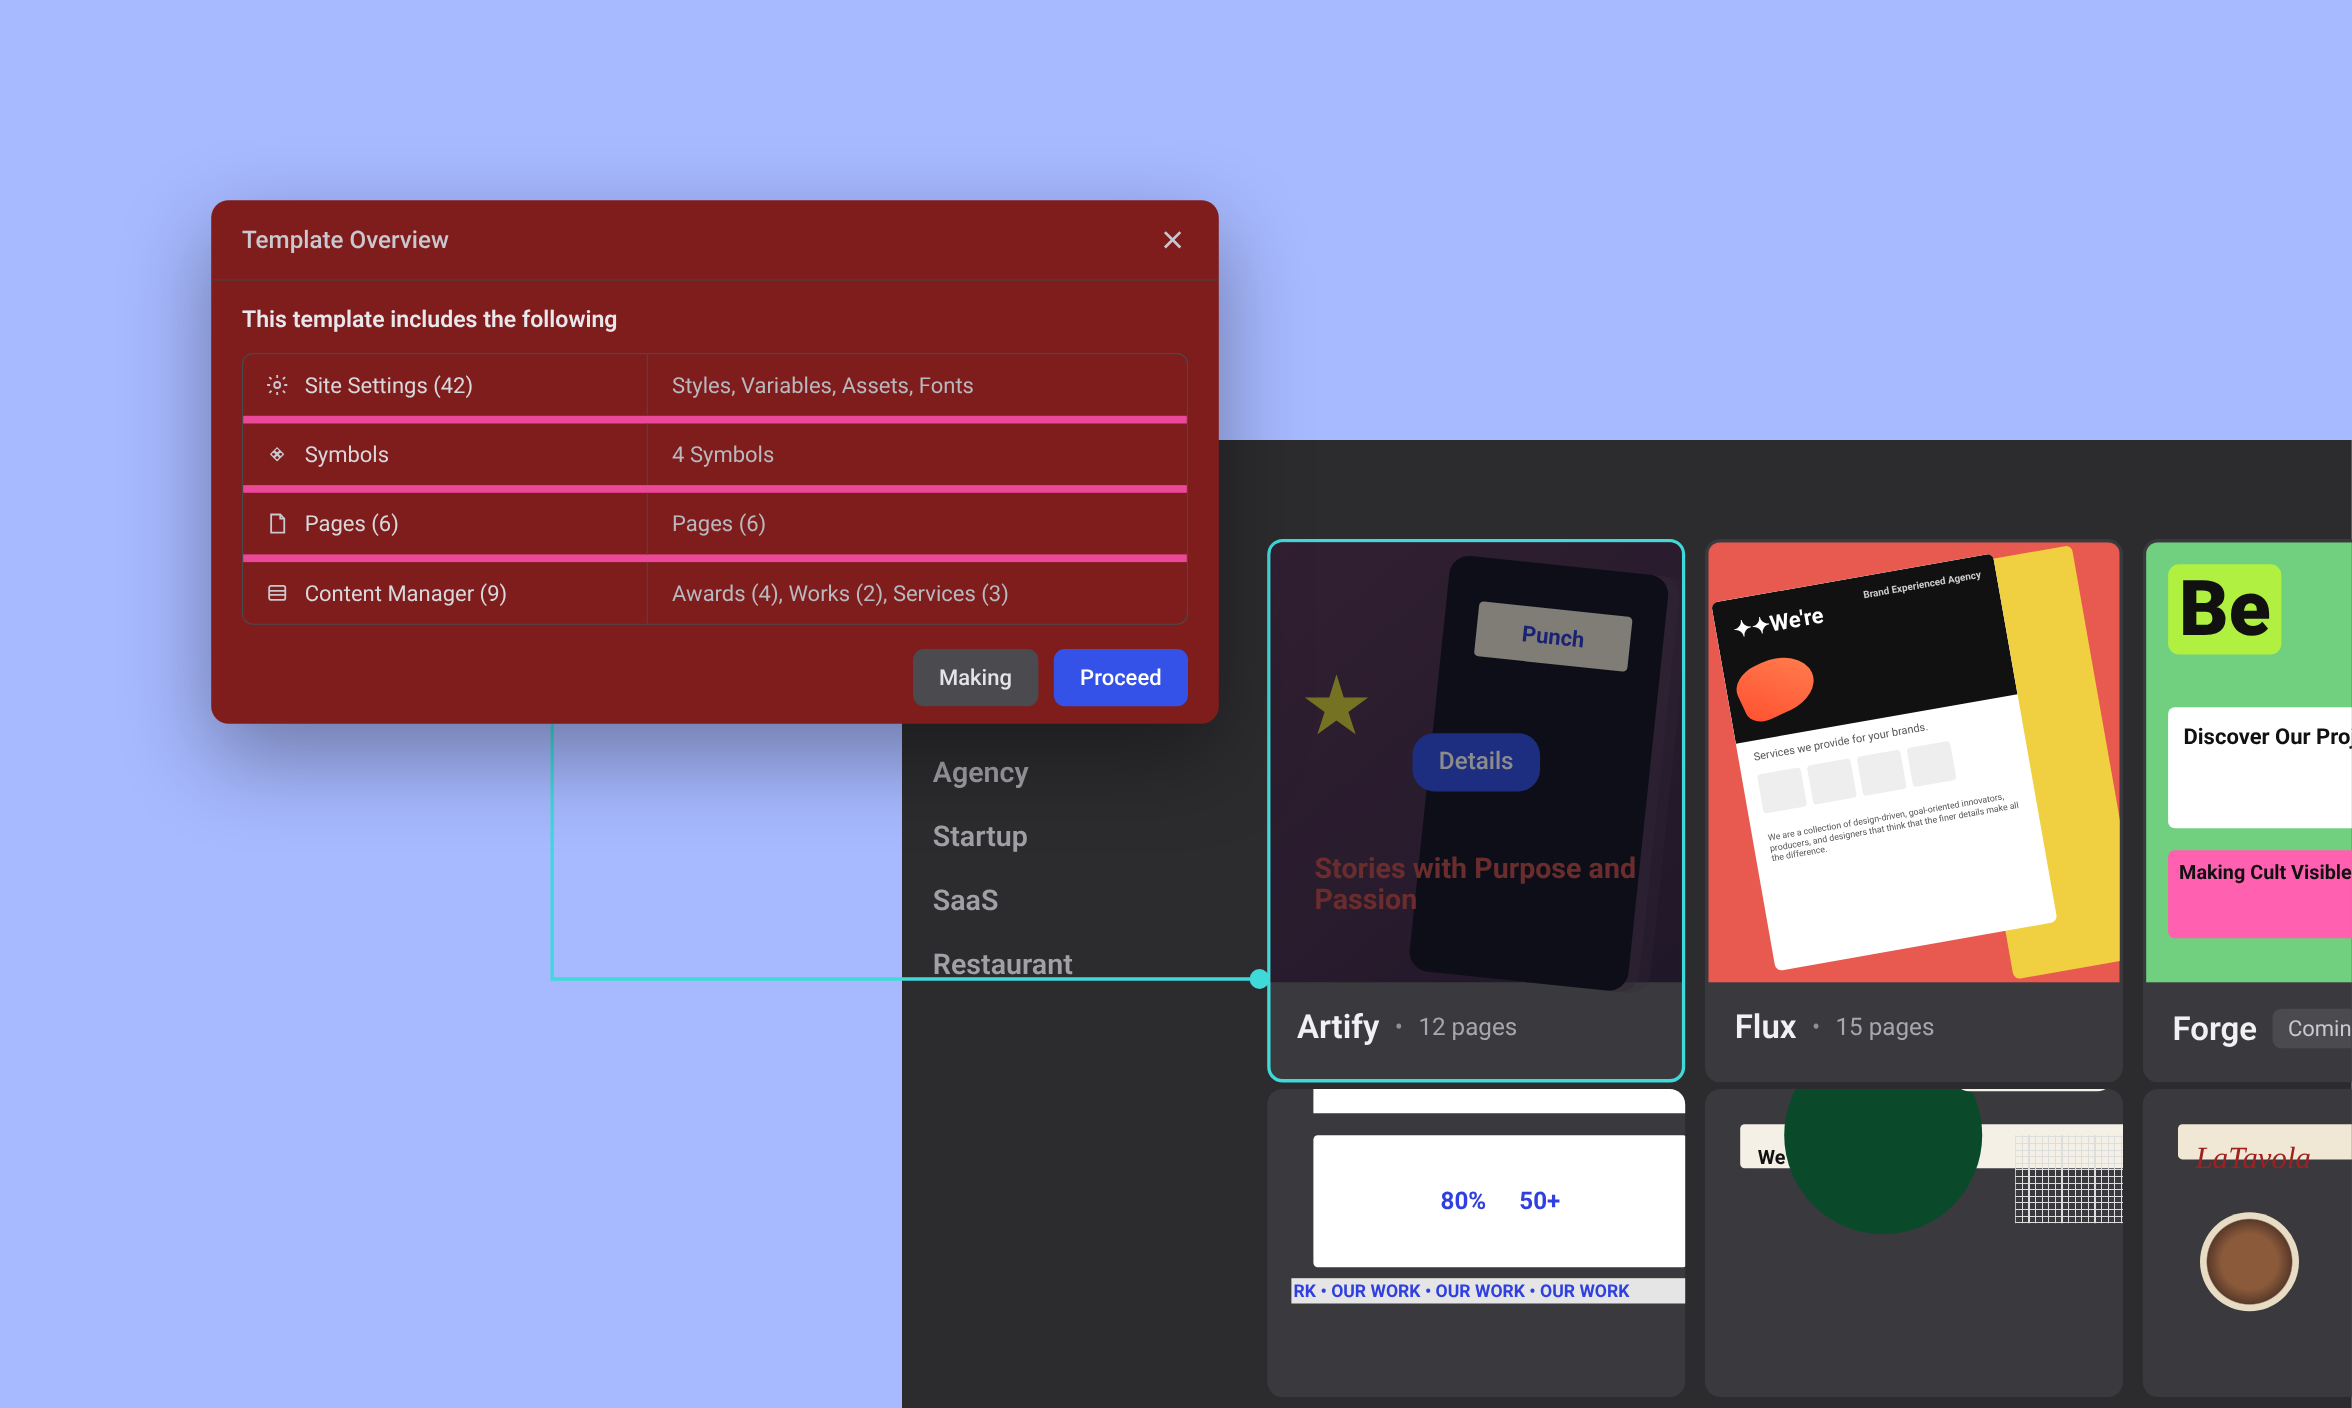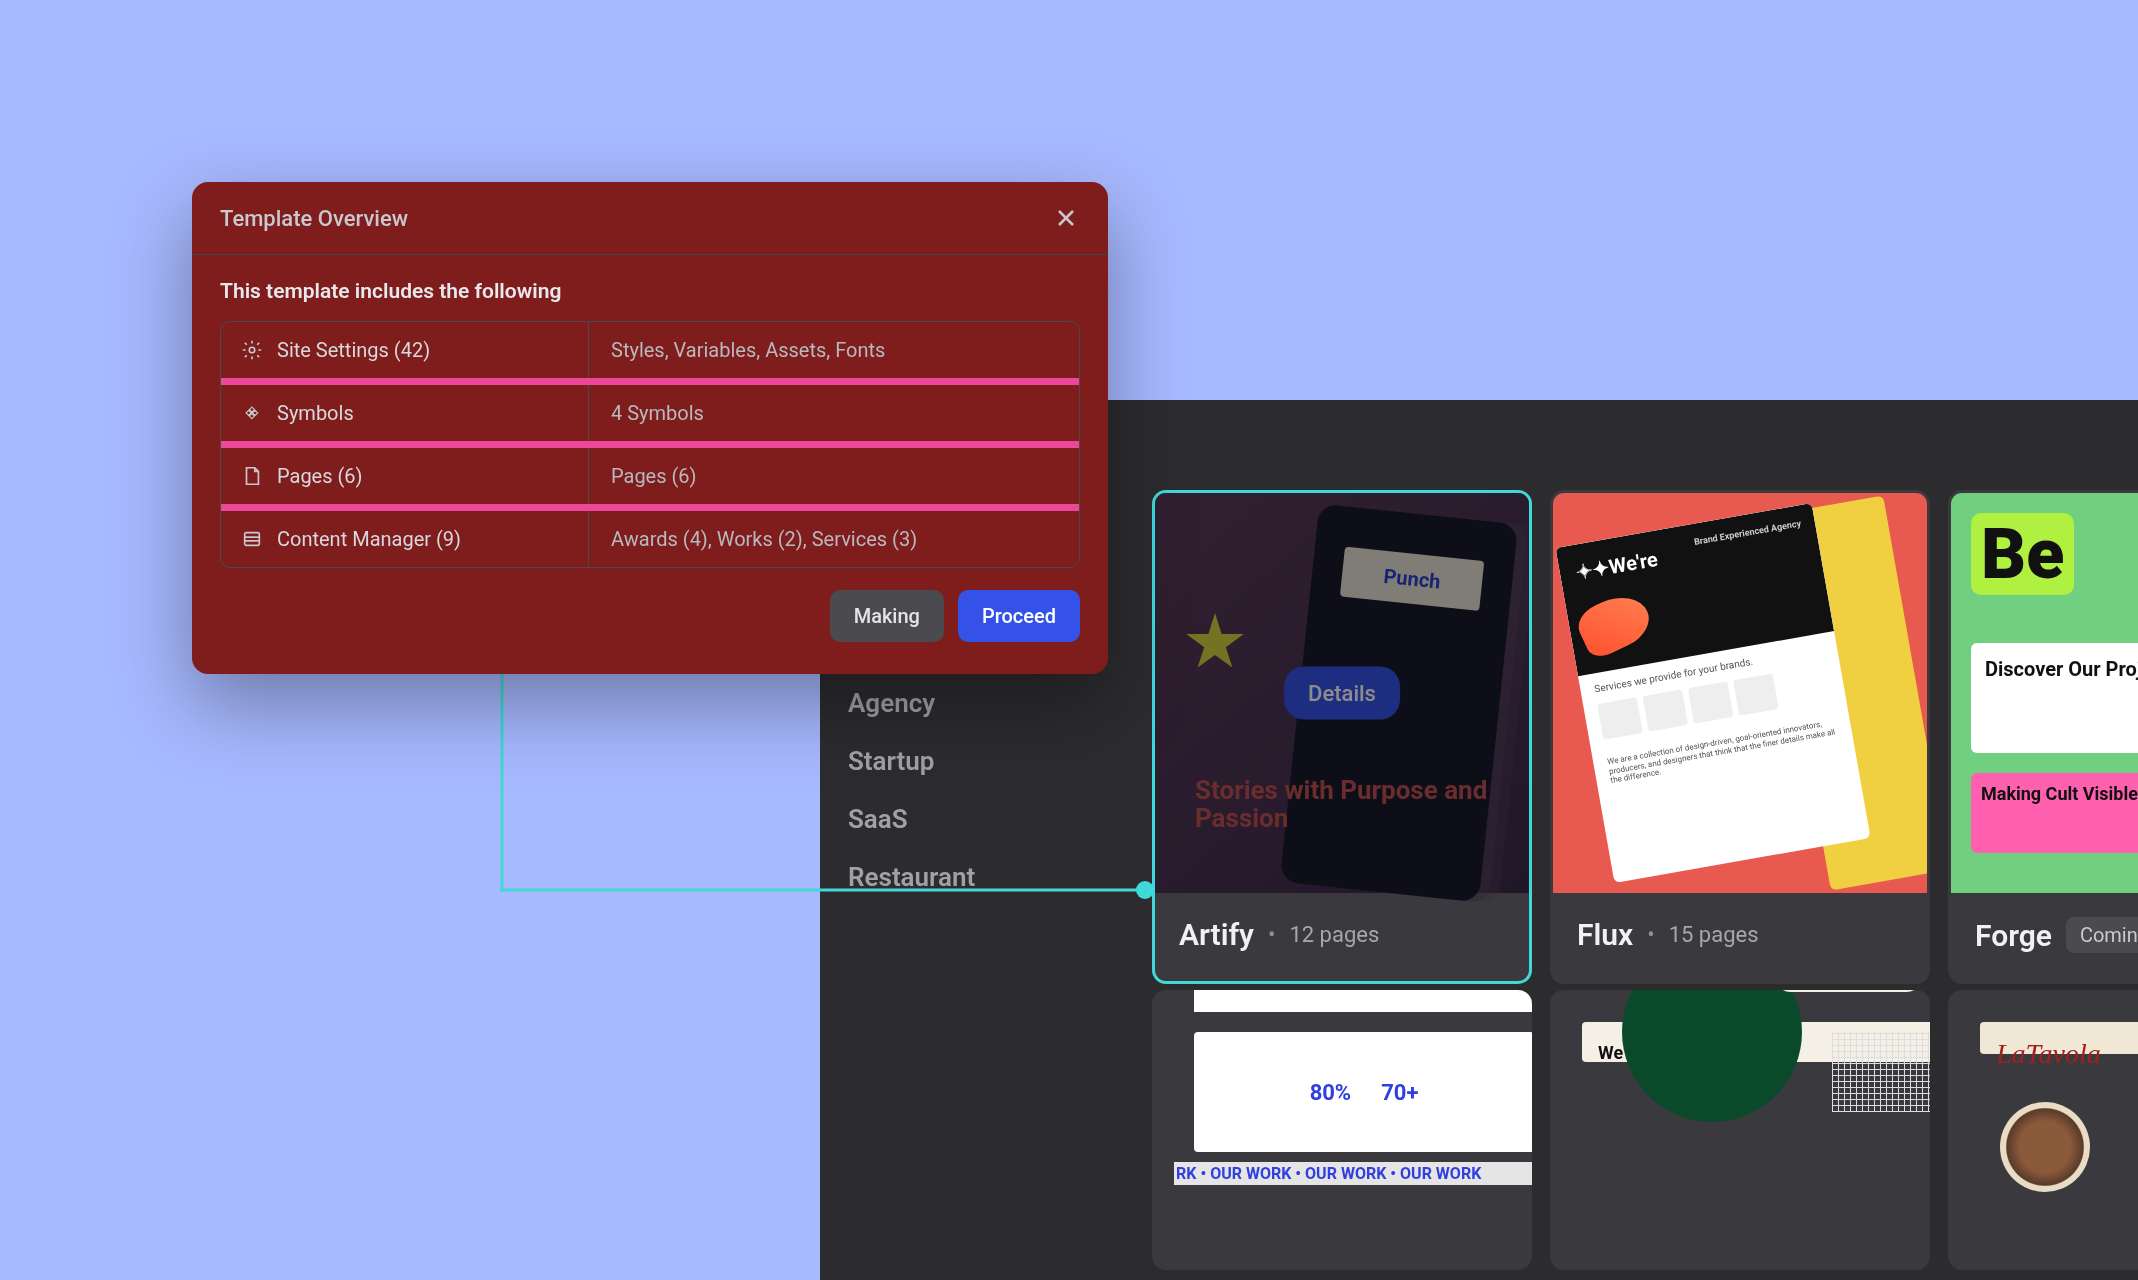--- a/index.html
+++ b/index.html
@@ -332,21 +332,21 @@
     color: #c8c8ce;
     font-size: 22px;
     font-weight: 500;
   }
   .close-btn {
     width: 28px; height: 28px;
     display:flex; align-items:center; justify-content:center;
     cursor:pointer;
   }
   .close-btn svg { stroke:#c8c8ce; stroke-width:2.5; }
-  .modal-body { padding: 24px 28px 32px; }
+  .modal-body { padding: 24px 28px 16px; }
   .modal-subtitle {
     color: #e8e8ec;
     font-size: 21px;
     font-weight: 600;
     margin-bottom: 18px;
   }
   .feature-table {
     border: 1px solid #4a4a4e;
     border-radius: 10px;
     overflow: hidden;
@@ -493,21 +493,21 @@
     </div>
   </div>
 
 </div>
 
 <div class="cards2">
   <div class="card2">
     <div class="card2-inner blue-bg">
       <div class="blue-white">
         <div class="blue-stat">80%</div>
-        <div class="blue-stat">70+</div>
+        <div class="blue-stat">50+</div>
       </div>
       <div class="blue-strip">RK • OUR WORK • OUR WORK • OUR WORK</div>
       <div class="blue-bottom">URBAN, SCENIC
 AND CINEMATIC</div>
     </div>
   </div>
   <div class="card2">
     <div class="card2-inner studio-bg">
       <div class="studio-white">
         <div class="studio-text">We elevate your brand</div>

